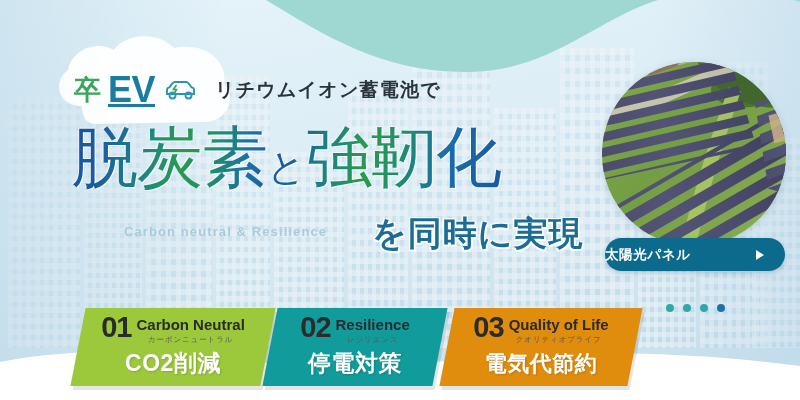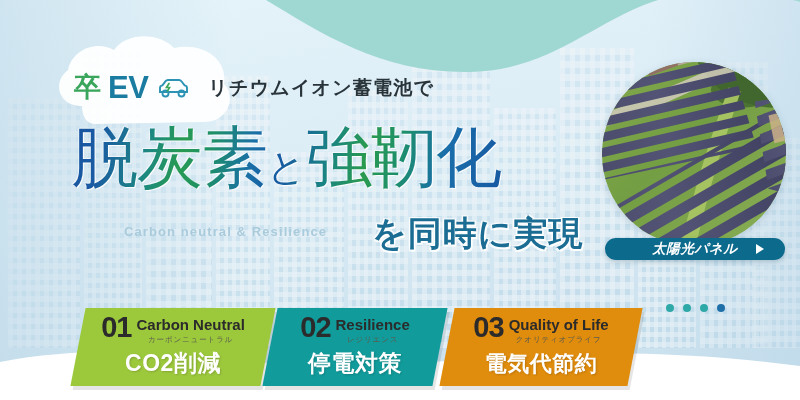--- a/index.html
+++ b/index.html
@@ -45,22 +45,22 @@
   
   .whiteBand { position:absolute; left:0; bottom:0; width:800px; height:58px; }
 
   
   .logoRow {
     position:absolute; left:74px; top:72px;
     display:flex; align-items:center; gap:8px;
   }
   .sotsu { font-size:27px; font-weight:700; color:#3aa65b; line-height:1;
            letter-spacing:-1px; }
-  .ev    { font-size:31px; font-weight:700; color:#1a7ca0; line-height:1;
-           letter-spacing:-.5px; }
+  .ev    { font-size:36px; font-weight:700; color:#1a7ca0; line-height:1;
+           letter-spacing:-.5px;text-decoration:underline; }
   .carIcon { display:block; margin-left:1px; }
   .leadTxt {
     font-size:19px; font-weight:700; color:#28343a; letter-spacing:1.2px;
     margin-left:9px; white-space:nowrap;
   }
 
   
   .headline {
     position:absolute; left:72px; top:124px;
     font-size:66px; font-weight:400; line-height:1;
@@ -103,26 +103,25 @@
     position:absolute; left:602px; top:62px;
     width:184px; height:184px; border-radius:50%;
     overflow:hidden;
     box-shadow: 0 2px 8px rgba(40,80,110,.18);
   }
   .photo { position:absolute; inset:-12%; }
 
   
   .cta {
     position:absolute; left:605px; top:238px;
-    width:180px; height:22px; border-radius:17px;
+    width:180px; height:33px; border-radius:17px;
     background:#0c6a8c;
-    display:flex; align-items:center; justify-content:center;
+    display:flex; align-items:center; 
     cursor:pointer;
     box-shadow: 0 2px 5px rgba(20,60,85,.22);
-    font-style: italic;
   }
   .cta .lbl { font-size:13.5px; font-weight:700; color:#fff; letter-spacing:.6px; }
   .cta .arw {
     position:absolute; right:21px; top:50%; transform:translateY(-50%);
     width:0; height:0;
     border-left:8px solid #fff;
     border-top:5.5px solid transparent;
     border-bottom:5.5px solid transparent;
   }
 

